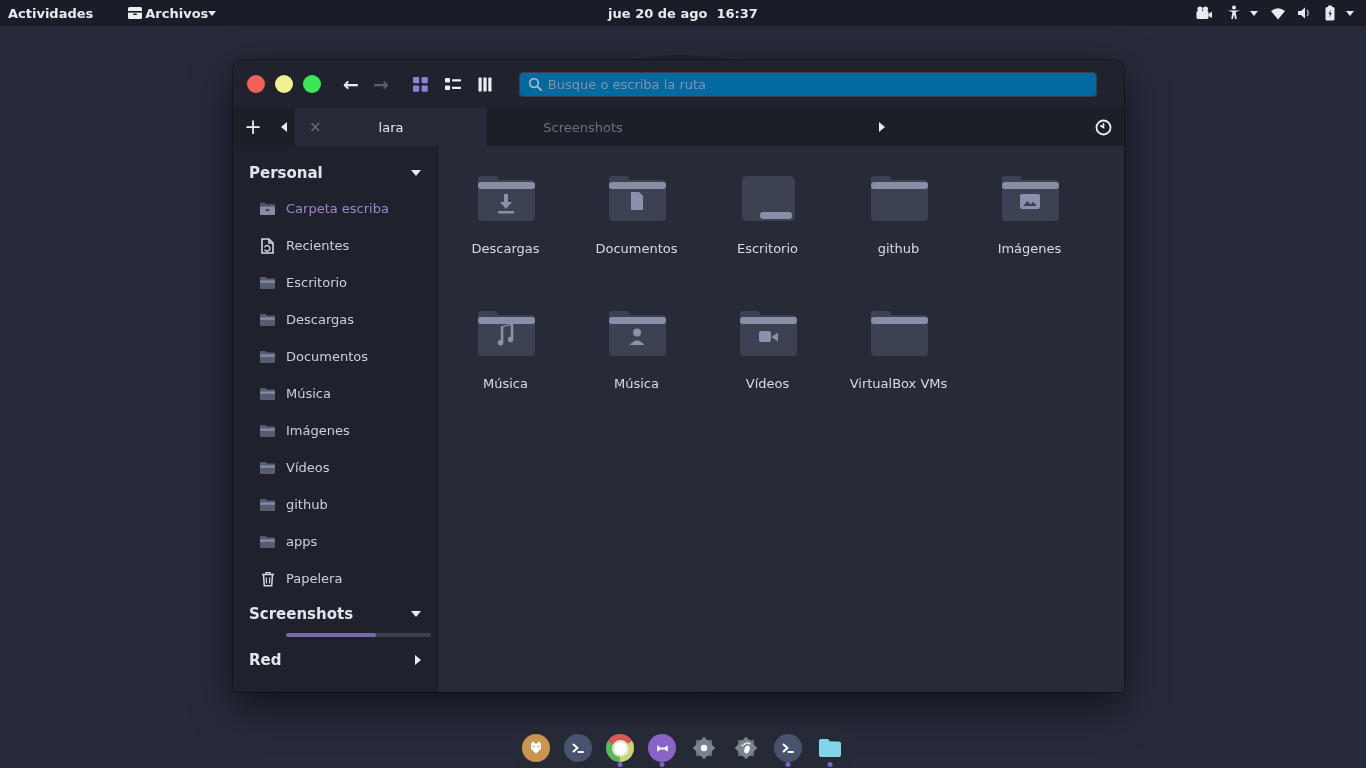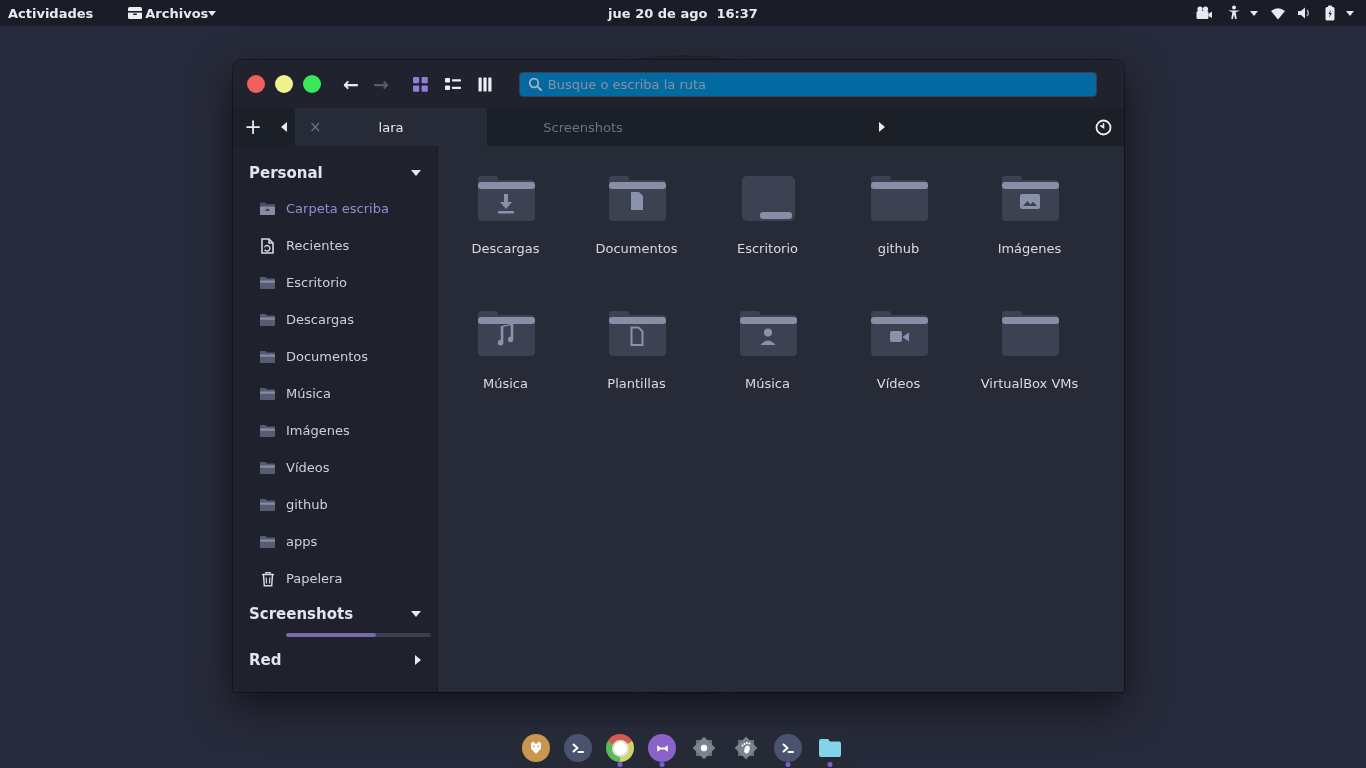--- a/index.html
+++ b/index.html
@@ -476,32 +476,20 @@
 </svg>
             </div>
             <div class="file-label">Música</div>
           </div>
           <div class="file-cell">
             <div class="file-icon">
               <svg width="64" height="55" viewBox="0 0 64 55">
   <path d="M4 9 a3 3 0 0 1 3-3 h14 a3 3 0 0 1 3 3 v4 H4 Z" fill="#3d4252"></path>
   <rect x="4" y="10" width="57" height="41" rx="4" fill="#3d4252"></rect>
   <rect x="4" y="12" width="57" height="7" rx="3" fill="#878ea6"></rect>
-  <path d="M26.5 22.5 h7 l4 4 v13.5 h-11 Z" fill="none" stroke="#8a91ab" stroke-width="2"></path>
-                <path d="M26.5 40 h11" stroke="#8a91ab" stroke-width="2" stroke-dasharray="2 2"></path>
-</svg>
-            </div>
-            <div class="file-label">Plantillas</div>
-          </div>
-          <div class="file-cell">
-            <div class="file-icon">
-              <svg width="64" height="55" viewBox="0 0 64 55">
-  <path d="M4 9 a3 3 0 0 1 3-3 h14 a3 3 0 0 1 3 3 v4 H4 Z" fill="#3d4252"></path>
-  <rect x="4" y="10" width="57" height="41" rx="4" fill="#3d4252"></rect>
-  <rect x="4" y="12" width="57" height="7" rx="3" fill="#878ea6"></rect>
   <circle cx="32" cy="27.5" r="4" fill="#8a91ab"></circle>
                 <path d="M24.5 40 q7.5 -9 15 0 Z" fill="#8a91ab"></path>
 </svg>
             </div>
             <div class="file-label">Música</div>
           </div>
           <div class="file-cell">
             <div class="file-icon">
               <svg width="64" height="55" viewBox="0 0 64 55">
   <path d="M4 9 a3 3 0 0 1 3-3 h14 a3 3 0 0 1 3 3 v4 H4 Z" fill="#3d4252"></path>

